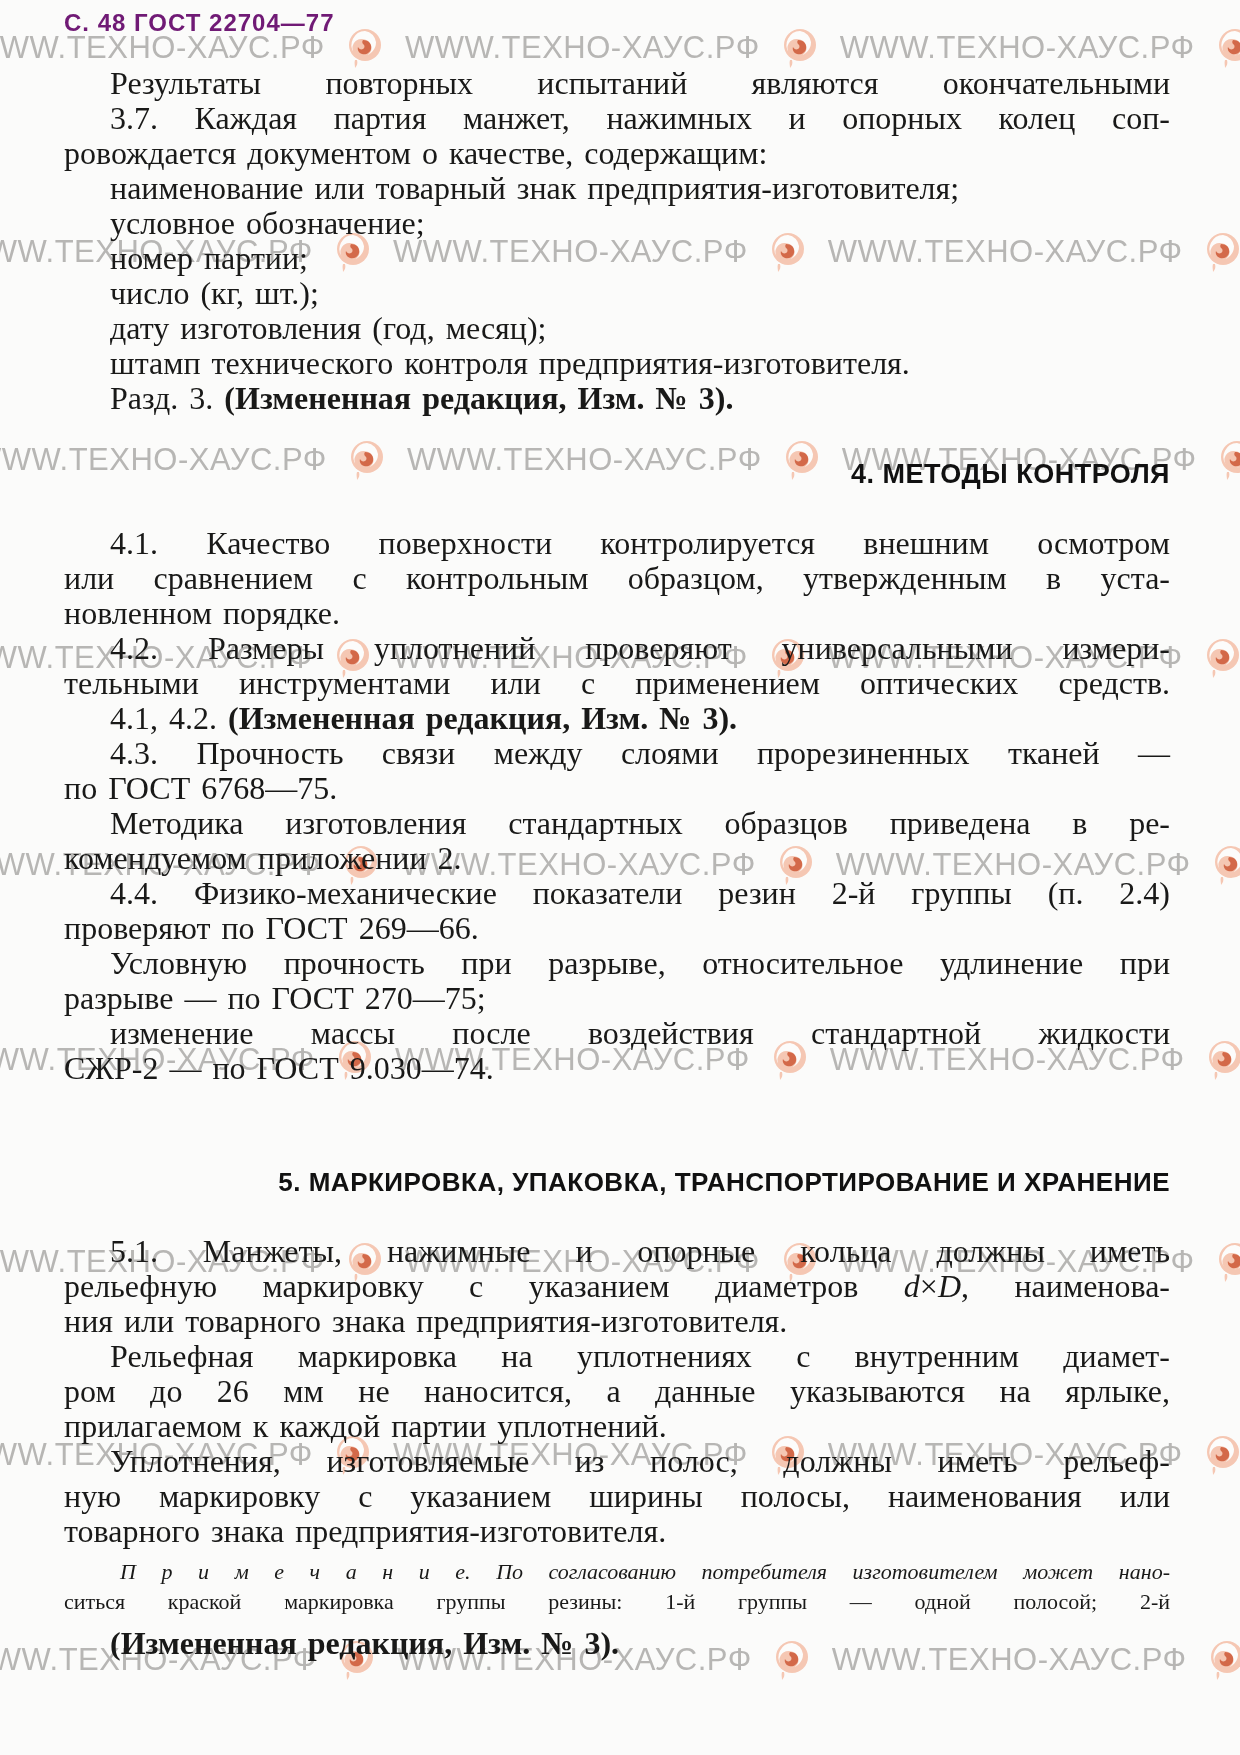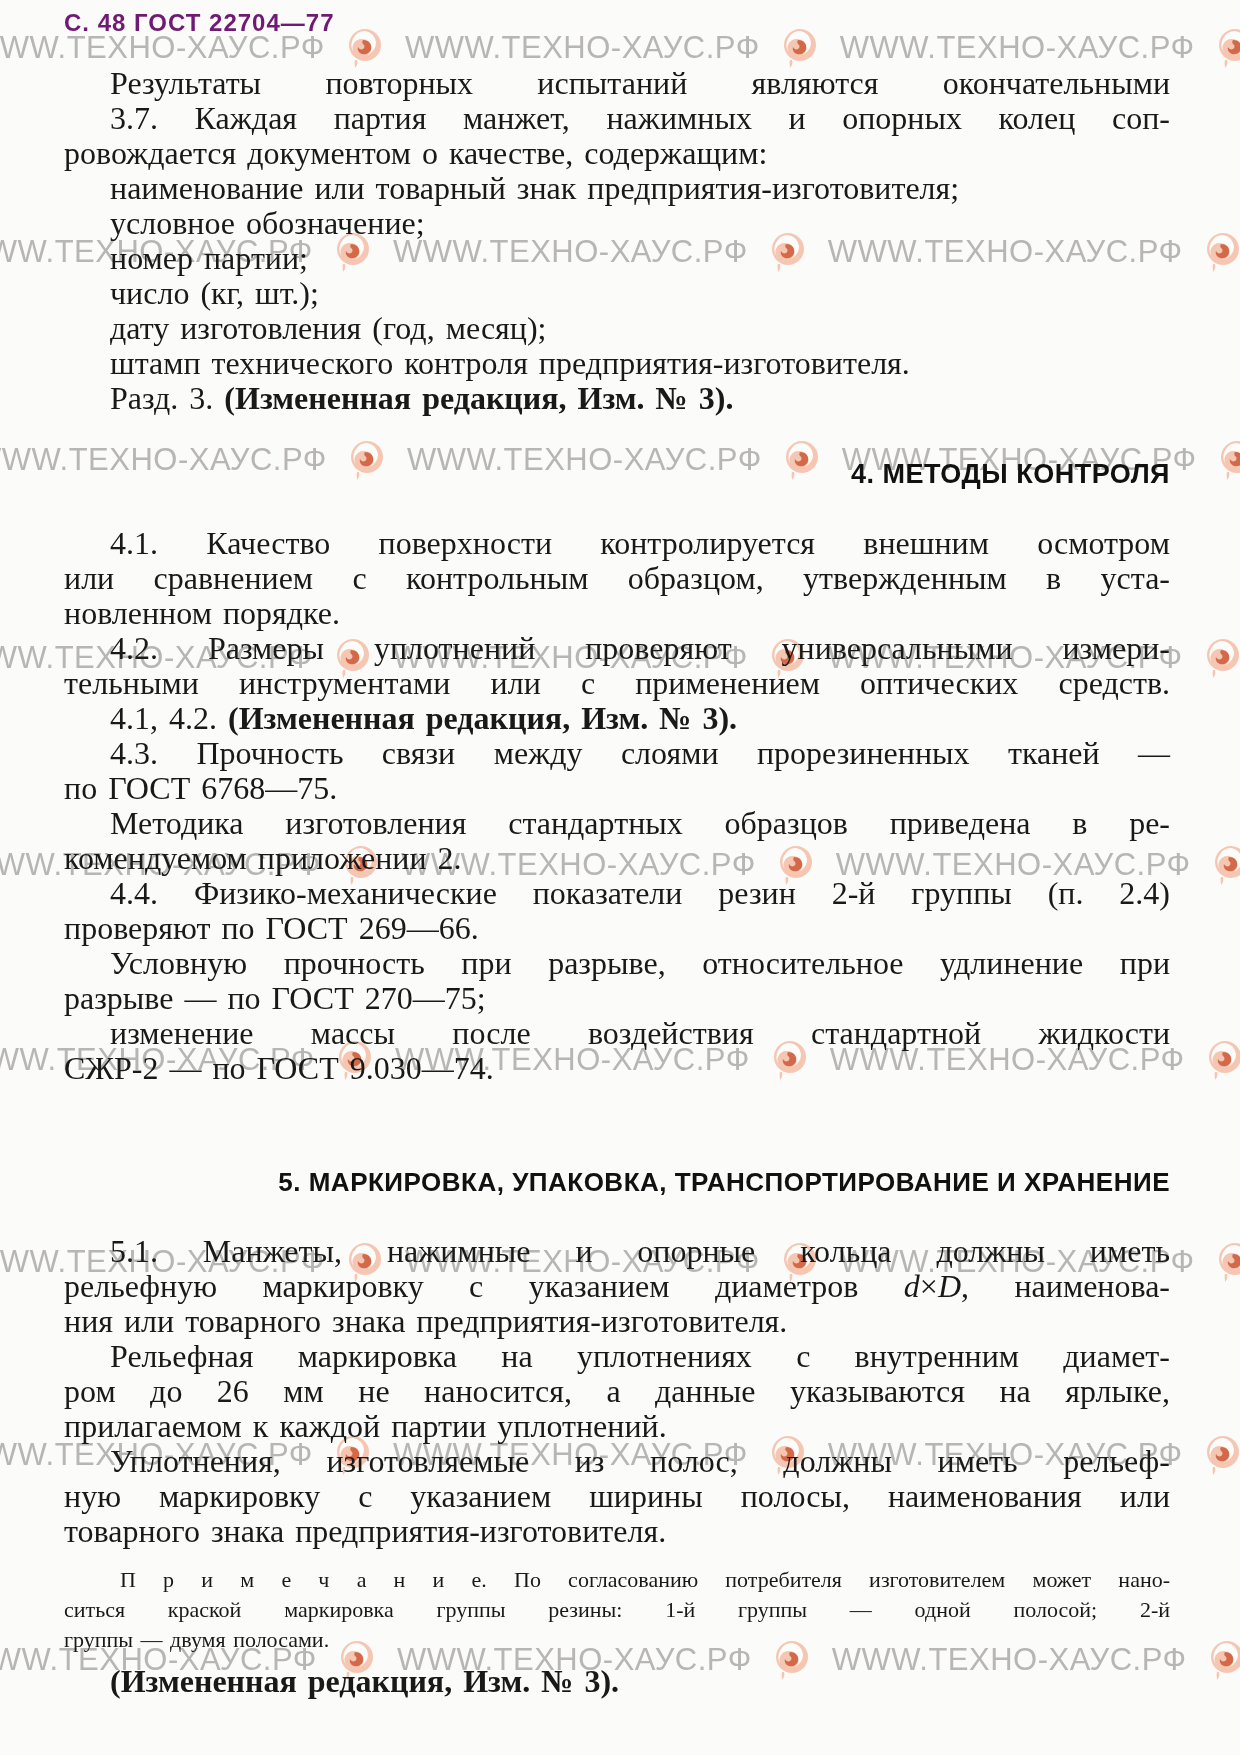--- a/index.html
+++ b/index.html
@@ -67,21 +67,21 @@
   .hd {
     font-family:"Liberation Sans", sans-serif;
     font-weight:bold;
     text-align:right;
     color:#111;
     letter-spacing:0.5px;
   }
   .h4 { font-size:27px; line-height:32px; margin:42px 0 36px 0; }
   .h5 { font-size:26px; line-height:32px; margin:80px 0 36px 0; }
   .note { font-size:22px; line-height:30px; min-height:30px; word-spacing:2px; }
-  .nfirst { margin-top:16px; }
+  .nfirst { margin-top:8px;font-style:italic; }
   .final { margin-top:6px; line-height:40px; min-height:40px; }
 </style>
 </head>
 <body>
 
 <div class="page">
   <div class="wm-layer">
       <div class="wm-row" style="top: 26px; left: -30px;">
         <span class="wm-text">WWW.ТЕХНО-ХАУС.РФ</span>
         <span class="wm-icon"><svg width="36" height="44" viewBox="0 0 36 44" xmlns="http://www.w3.org/2000/svg">
@@ -325,17 +325,16 @@
         <div class="ln j"><span>рельефную маркировку с указанием диаметров </span><span class="it">d</span><span>×</span><span class="it">D</span><span>, наименова-</span></div>
         <div class="ln">ния или товарного знака предприятия-изготовителя.</div>
         <div class="ln in j">Рельефная маркировка на уплотнениях с внутренним диамет-</div>
         <div class="ln j">ром до 26 мм не наносится, а данные указываются на ярлыке,</div>
         <div class="ln">прилагаемом к каждой партии уплотнений.</div>
         <div class="ln in j">Уплотнения, изготовляемые из полос, должны иметь рельеф-</div>
         <div class="ln j">ную маркировку с указанием ширины полосы, наименования или</div>
         <div class="ln">товарного знака предприятия-изготовителя.</div>
         <div class="ln note nfirst in2 j">П р и м е ч а н и е. По согласованию потребителя изготовителем может нано-</div>
         <div class="ln note j">ситься краской маркировка группы резины: 1-й группы — одной полосой; 2-й</div>
-        <div class="ln note">группы — двумя полосами.</div>
         <div class="ln final in"><span class="b">(Измененная редакция, Изм. № 3).</span></div>
       </div>
   </div>
 </div>
 
 </body></html>

